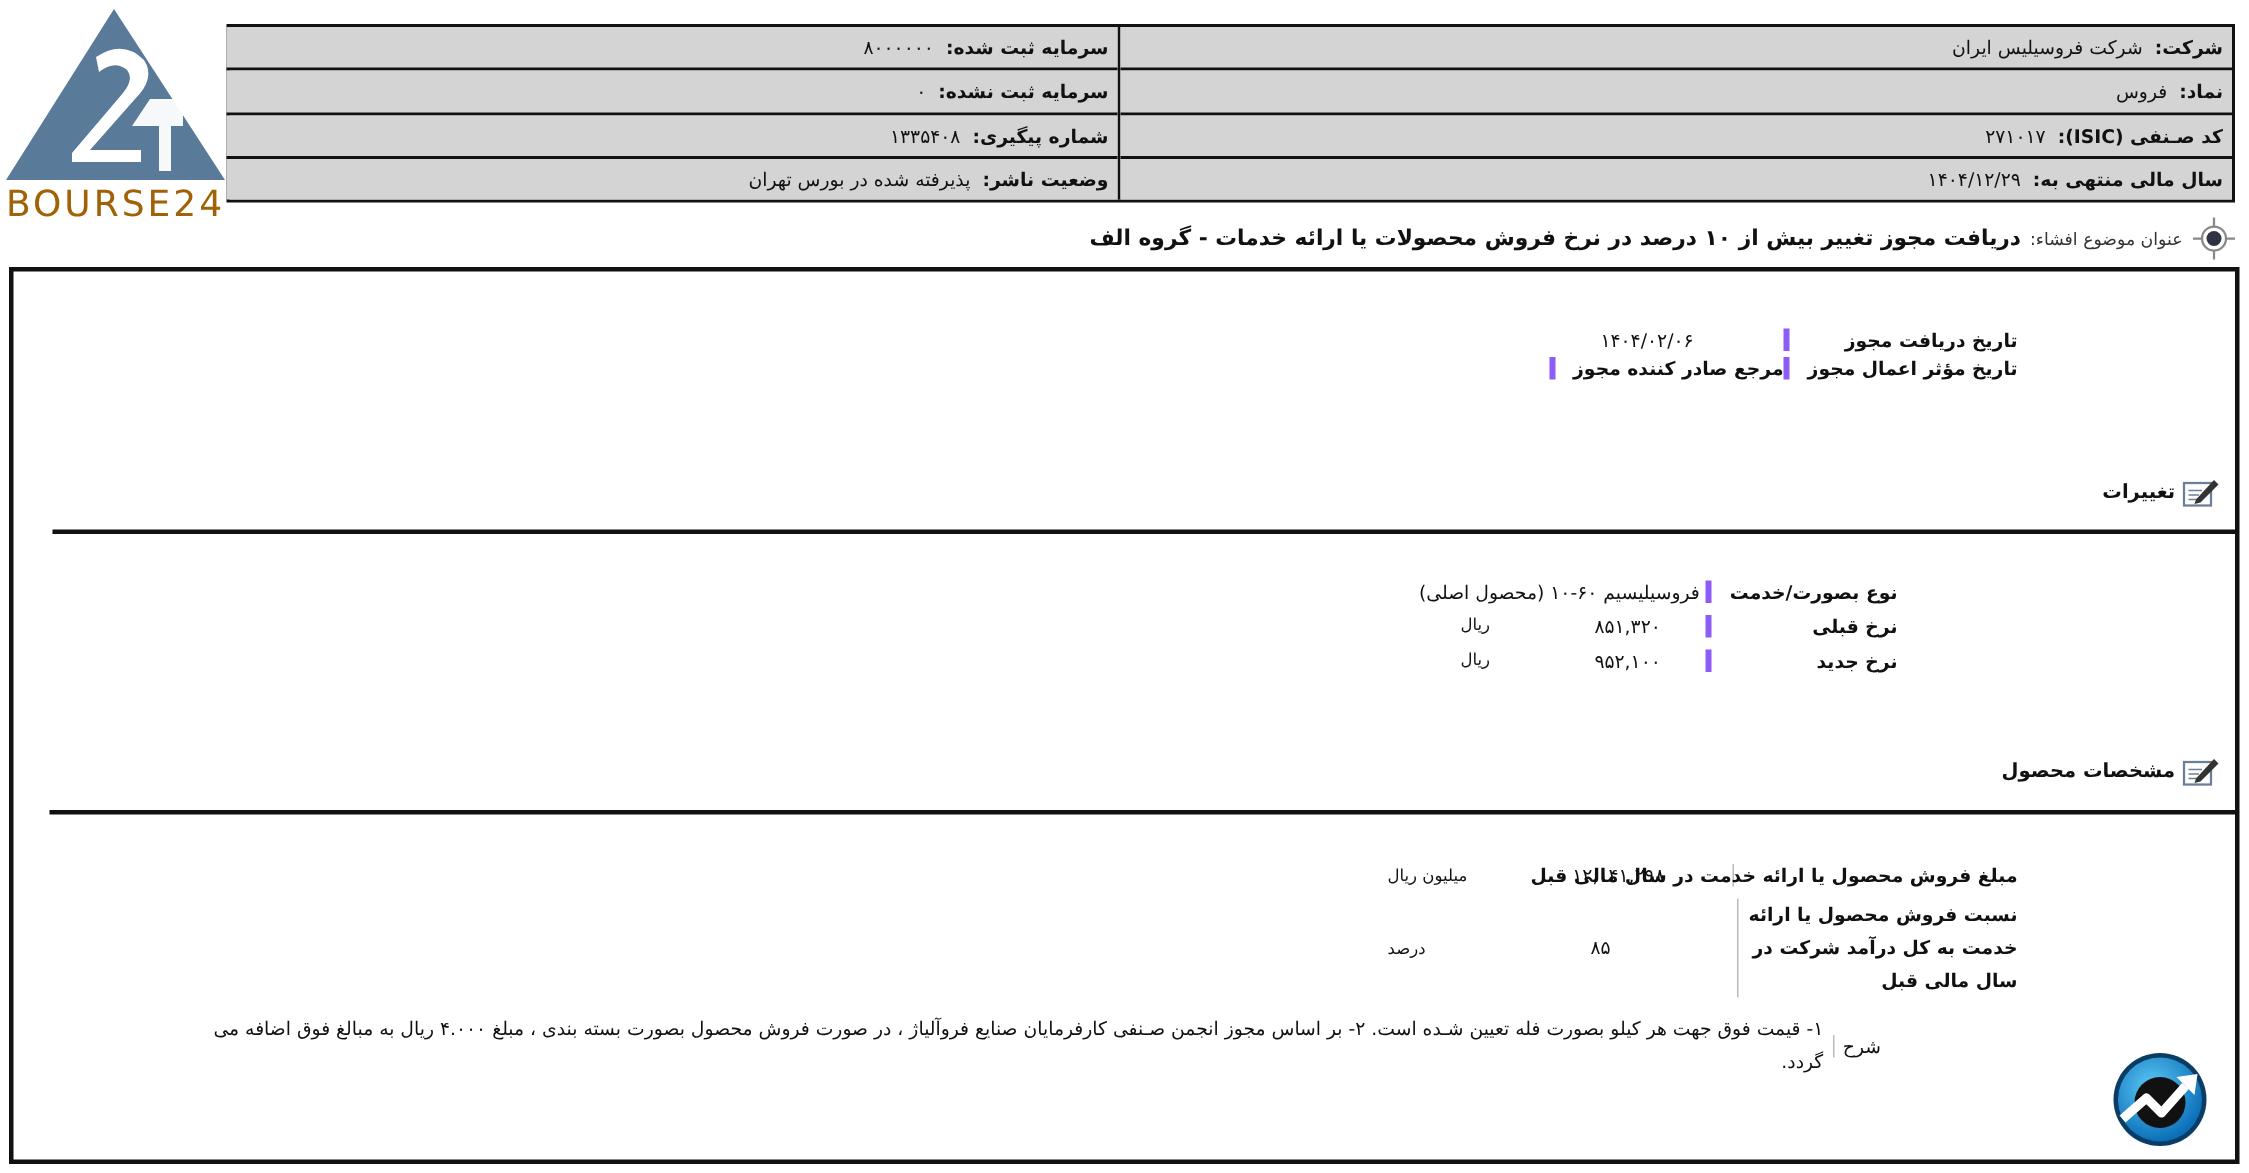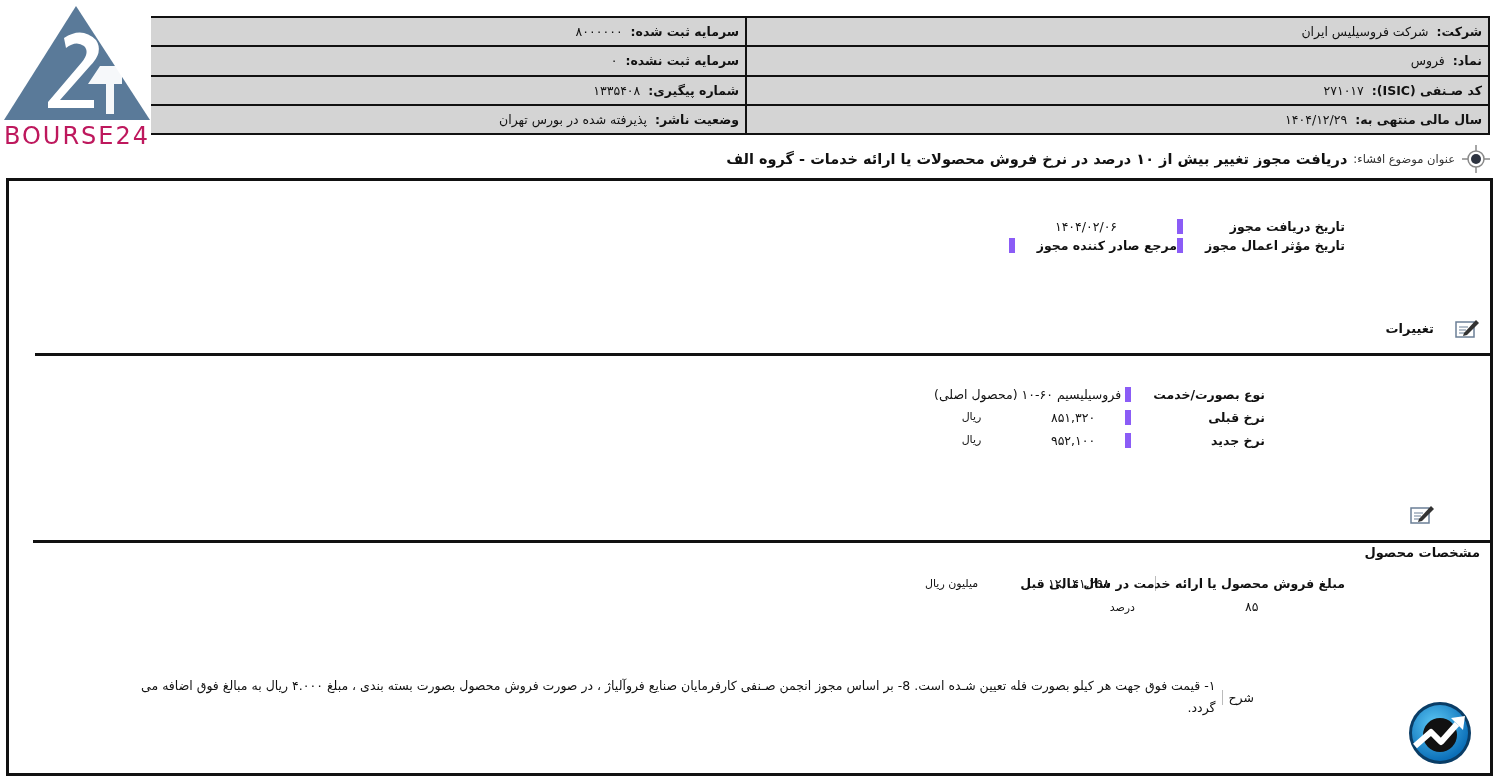--- a/index.html
+++ b/index.html
@@ -2,21 +2,21 @@
 <html><head>
 <meta charset="utf-8">
 <style>
   * { box-sizing: border-box; margin: 0; padding: 0; }
   html, body { width: 1499px; height: 782px; background: #ffffff; overflow: hidden; }
   body { position: relative; font-family: "DejaVu Sans", sans-serif; color: #111; direction: rtl; }
 
   
   .logo { position: absolute; left: 2px; top: 4px; width: 150px; height: 146px; direction: ltr; }
   .logo-text { position: absolute; left: 0; top: 118px; width: 150px; text-align: center;
-    font-family: "DejaVu Sans", sans-serif; font-size: 24px; letter-spacing: 2px; color: #be185d; }
+    font-family: "DejaVu Sans", sans-serif; font-size: 24px; letter-spacing: 2px; color: #a16207; }
 
   
   .header { position: absolute; left: 151px; top: 16px; width: 1339px; height: 119px;
     border: 2px solid #111; display: grid; grid-template-columns: 743px 594px; direction: rtl; }
   .header .col { display: flex; flex-direction: column; }
   .header .col.right { border-left: 2px solid #111; }
   .hcell { flex: 1; background: #d4d4d4; border-bottom: 2px solid #111; display: flex; align-items: center;
     padding-right: 6px; font-size: 12.5px; gap: 8px; }
   .hcell:last-child { border-bottom: none; }
   .hcell .lbl { font-weight: bold; }
@@ -24,24 +24,24 @@
   
   .subject { position: absolute; right: 8px; top: 146px; height: 26px; display: flex; align-items: center; gap: 6px; }
   .subject .pre { font-size: 11.5px; color: #333; }
   .subject .title { font-size: 14.5px; font-weight: bold; }
   .target-icon { width: 30px; height: 30px; }
 
   
   .main { position: absolute; left: 6px; top: 178px; width: 1487px; height: 598px; border: 3px solid #111; border-bottom-width: 3px; }
 
   .kv { position: absolute; display: grid; font-size: 12.5px; row-gap: 4px; }
-  .kv .k { font-weight: bold; padding-left: 22px; border-left: 6px solid #8b5cf6; white-space: nowrap; }
+  .kv .k { font-weight: bold; padding-left: 12px; border-left: 4px solid #8b5cf6; white-space: nowrap; }
   .kv .v { padding-right: 10px; white-space: nowrap; }
 
-  .section-head { position: absolute; display: flex; align-items: center; gap: 20px; font-size: 13px; font-weight: bold; }
+  .section-head { position: absolute; display: flex; align-items: center; gap: 4px; font-size: 13px; font-weight: bold; }
   .edit-icon { width: 26px; height: 22px; }
 
   .hr { position: absolute; height: 3px; background: #111; }
 
   .unit { font-size: 11px; }
   .sharh-text { font-size: 12.5px; line-height: 22px; }
   .fipiran { position: absolute; left: 1407px; top: 700px; width: 66px; height: 66px; }
 </style>
 </head>
 <body>
@@ -132,47 +132,48 @@
     <span class="k">نوع بصورت/خدمت</span>
     <span class="v" style="grid-column: span 2; padding-right:4px;">فروسیلیسیم ۶۰-۱۰ (محصول اصلی)</span>
     <span class="k">نرخ قبلی</span>
     <span class="v" style="padding-right:30px;">۸۵۱,۳۲۰</span>
     <span class="v unit" style="padding-right:42px;">ریال</span>
     <span class="k">نرخ جدید</span>
     <span class="v" style="padding-right:30px;">۹۵۲,۱۰۰</span>
     <span class="v unit" style="padding-right:42px;">ریال</span>
   </div>
 
-  <div class="section-head" style="right:10px; top:322px;flex-direction:column;">
+  <div class="section-head" style="right:10px; top:322px;">
     <svg class="edit-icon" viewBox="0 0 26 22">
       <rect x="2" y="5" width="18" height="15" fill="#fff" stroke="#6b7f96" stroke-width="1.5"></rect>
       <line x1="5" y1="10" x2="14" y2="10" stroke="#6b7f96"></line>
       <line x1="5" y1="13" x2="12" y2="13" stroke="#6b7f96"></line>
       <line x1="5" y1="16" x2="14" y2="16" stroke="#6b7f96"></line>
       <path d="M10,16 L22,3 L25,6 L13,18 L9,19 Z" fill="#333"></path>
     </svg>
     <span>مشخصات محصول</span>
   </div>
   <div class="hr" style="left:24px; right:0; top:359px;"></div>
 
   <div style="position:absolute; right:145px; top:390px; width:420px; font-size:12.5px;">
     <div style="display:flex; align-items:center; height:24px;">
       <span style="font-weight:bold; width:190px; border-left:1px solid #bbb; padding-left:16px; white-space:nowrap;">مبلغ فروش محصول یا ارائه خدمت در سال مالی قبل</span>
       <span style="width:160px; text-align:left; padding-left:40px;">۱۲,۰۴۱,۲۹۸</span>
       <span class="unit" style="padding-right:30px; white-space:nowrap;">میلیون ریال</span>
     </div>
     <div style="display:flex; align-items:center; margin-top:4px;">
+      <span style="font-weight:bold; width:190px; border-left:1px solid #bbb; padding-left:6px; line-height:22px; white-space:normal;">نسبت فروش محصول یا ارائه خدمت به کل درآمد شرکت در سال مالی قبل</span>
       <span style="width:160px; text-align:left; padding-left:60px;font-family:Liberation Serif, serif;">۸۵</span>
       <span class="unit" style="padding-right:50px;">درصد</span>
     </div>
   </div>
 
   <div style="position:absolute; right:236px; top:494px; width:1130px; display:flex; align-items:center;">
     <span style="font-weight:normal; font-size:12.5px; border-left:1px solid #bbb; padding-left:6px; white-space:nowrap;">شرح</span>
-    <span class="sharh-text" style="padding-right:6px;">۱- قیمت فوق جهت هر کیلو بصورت فله تعیین شـده است. 8- بر اساس مجوز انجمن صـنفی کارفرمایان صنایع فروآلیاژ ، در صورت فروش محصول بصورت بسته بندی ، مبلغ ۴.۰۰۰ ریال به مبالغ فوق اضافه می گردد.</span>
+    <span class="sharh-text" style="padding-right:6px;">۱- قیمت فوق جهت هر کیلو بصورت فله تعیین شـده است. ۲- بر اساس مجوز انجمن صـنفی کارفرمایان صنایع فروآلیاژ ، در صورت فروش محصول بصورت بسته بندی ، مبلغ ۴.۰۰۰ ریال به مبالغ فوق اضافه می گردد.</span>
   </div>
 </div>
 
 <svg class="fipiran" viewBox="0 0 66 66">
   <defs>
     <radialGradient id="g1" cx="40%" cy="35%" r="65%">
       <stop offset="0%" stop-color="#5cc8f5"></stop>
       <stop offset="100%" stop-color="#0b6fb8"></stop>
     </radialGradient>
   </defs>

